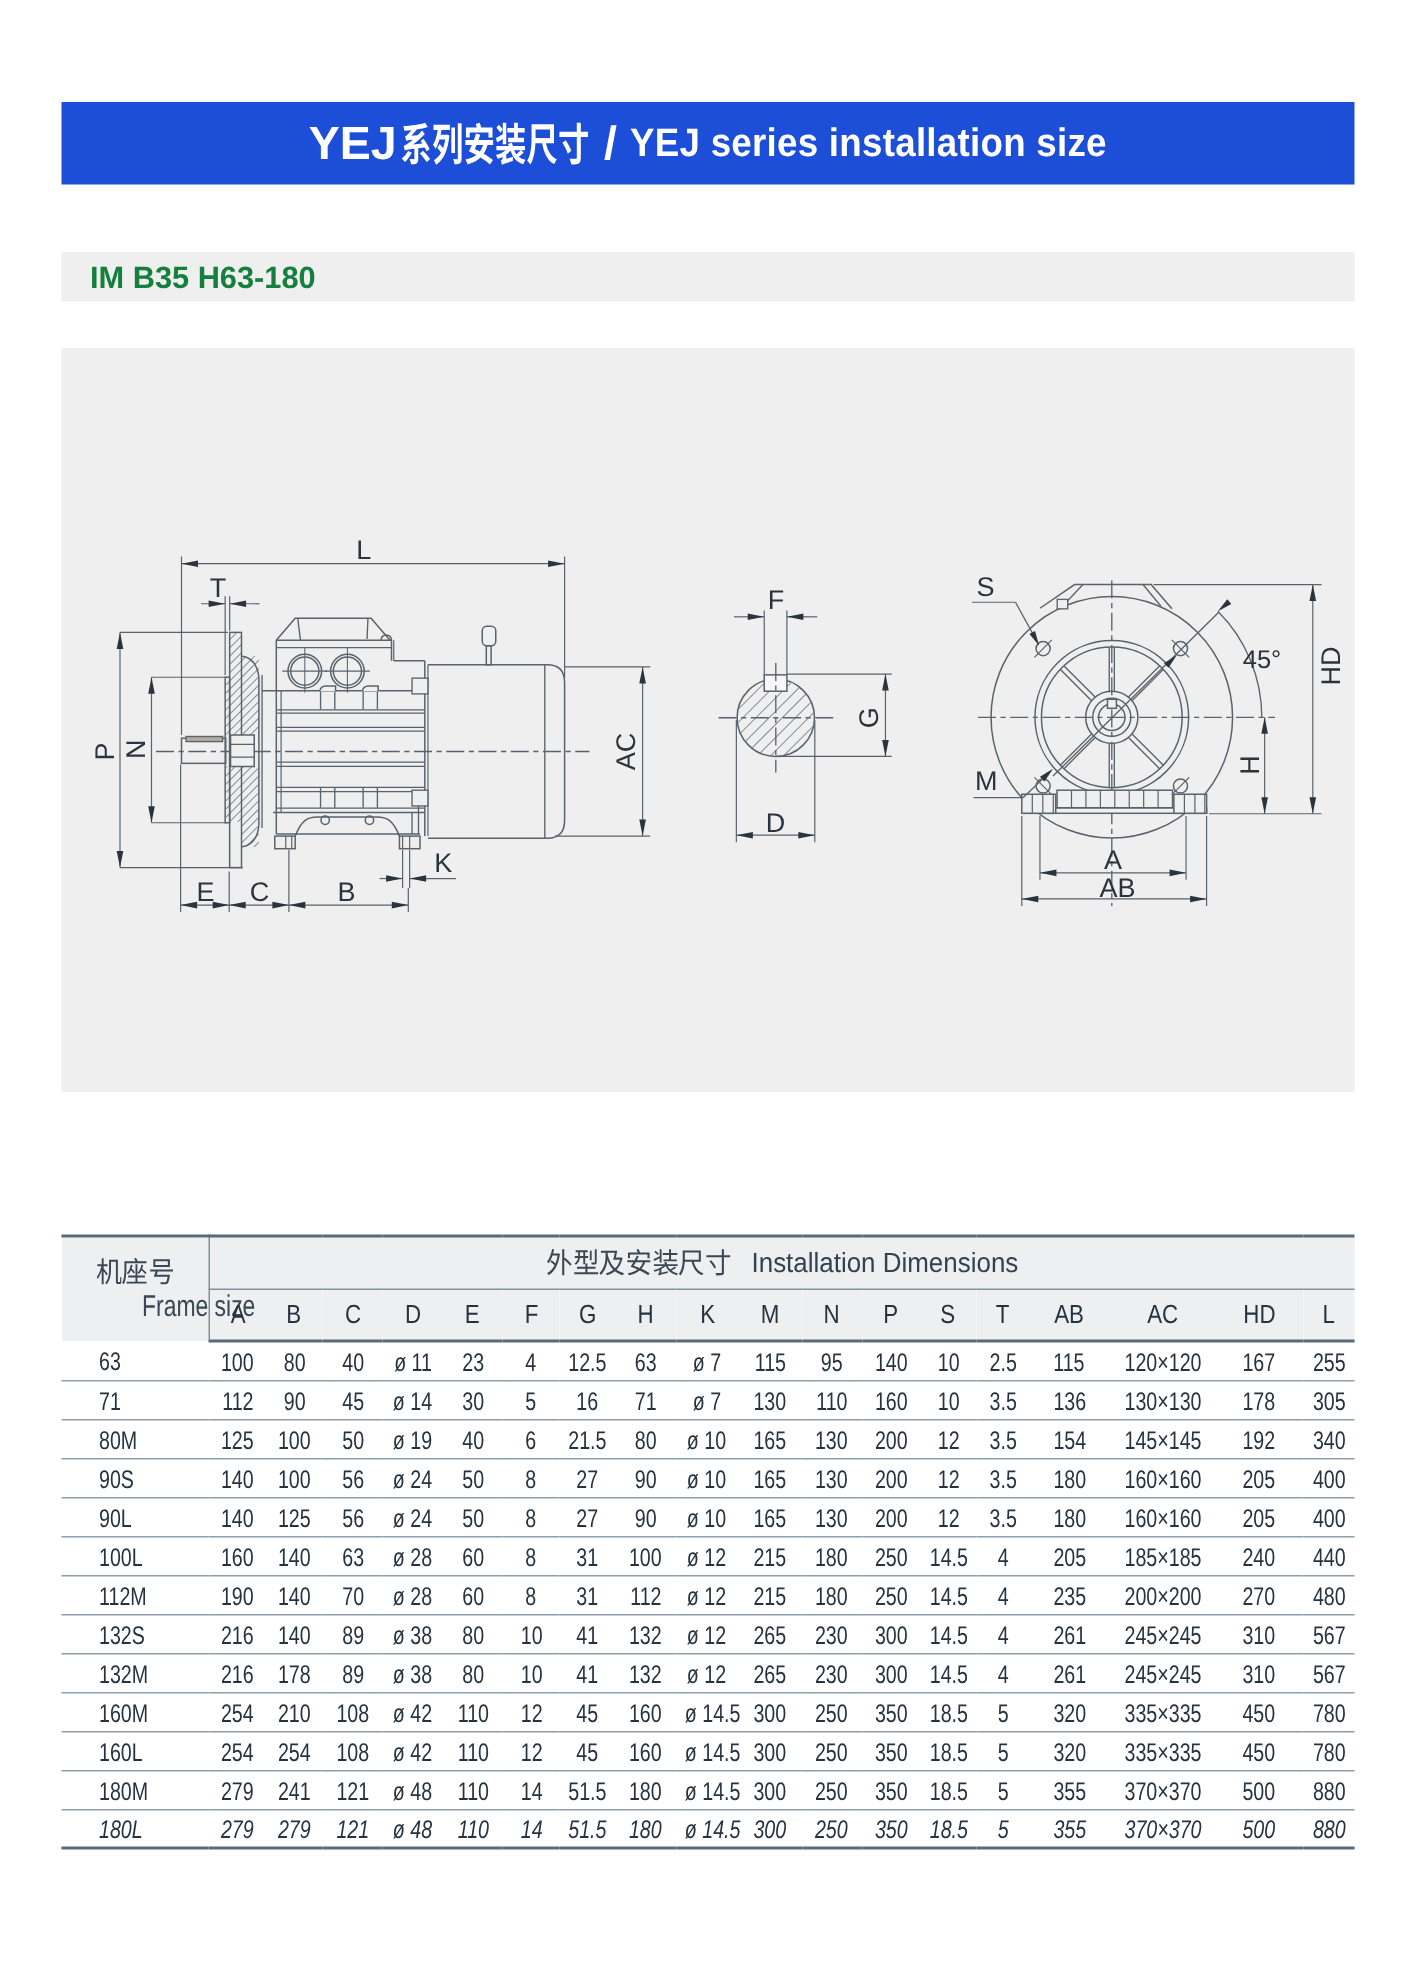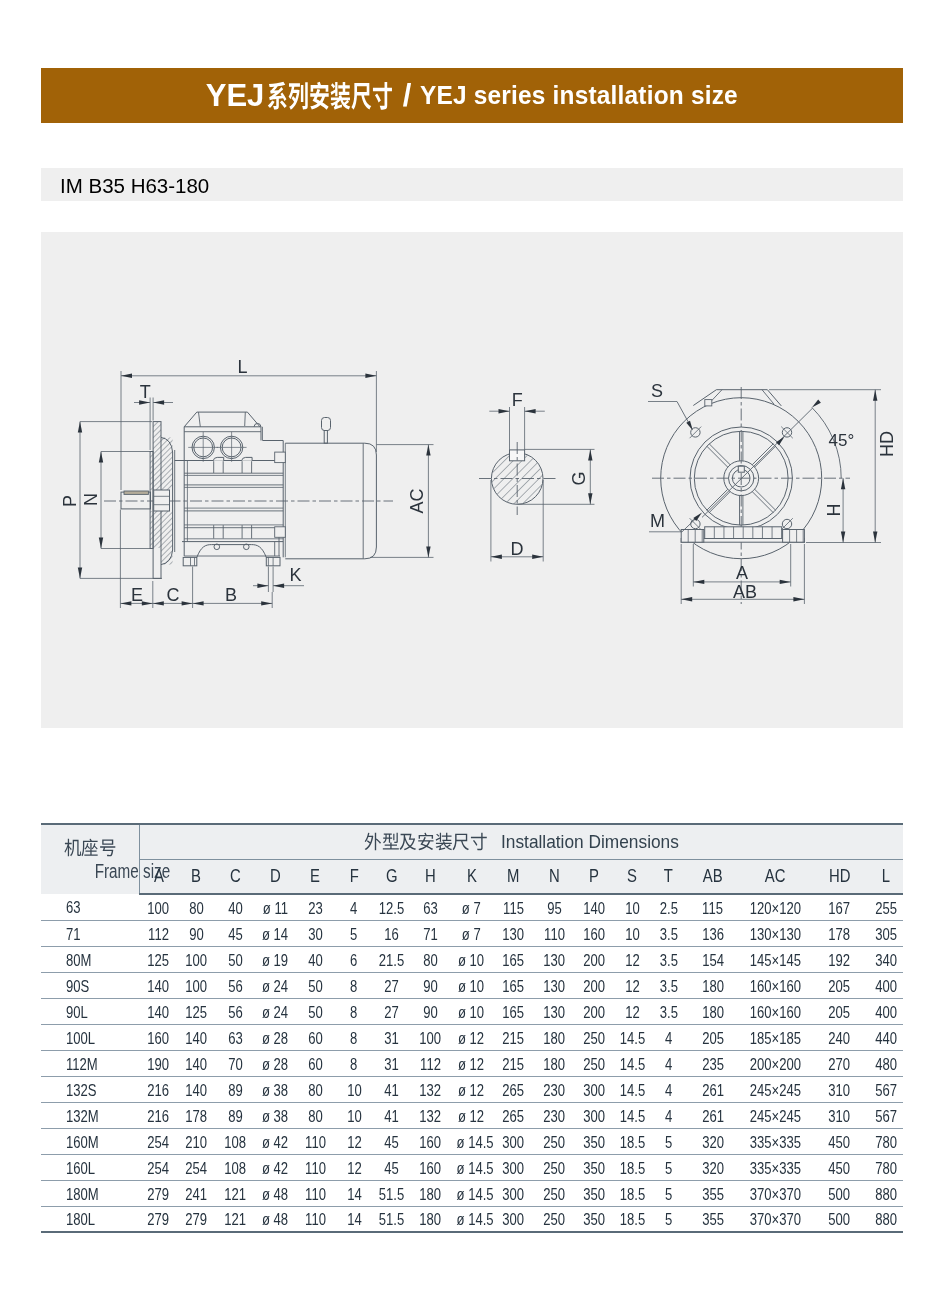--- a/index.html
+++ b/index.html
@@ -1,34 +1,34 @@
 <!DOCTYPE html>
 <html><head><meta charset="utf-8">
 <style>
 * { margin:0; padding:0; box-sizing:border-box; }
 html,body { width:950px; height:1307px; background:#ffffff; font-family:"Liberation Sans", sans-serif; position:relative; }
-.redbar { position:absolute; left:41px; top:68px; width:862px; height:55px; background:#a16207; display:flex; align-items:center; justify-content:center; }
+.redbar { position:absolute; left:41px; top:68px; width:862px; height:55px; background:#1d4ed8; display:flex; align-items:center; justify-content:center; }
 .redbar .t1 { color:#fff; font-weight:bold; font-size:31px; }
 .redbar .sl { color:#fff; font-weight:bold; font-size:31px; margin:0 8.5px 0 10px; }
 .redbar .t2 { color:#fff; font-weight:bold; font-size:26.5px; display:inline-block; transform:scaleX(0.923); transform-origin:left center; margin-right:-26px; white-space:nowrap; letter-spacing:0.2px; }
 .cjkrun { margin-left:3px; font-size:0; }
 .cj { display:inline-block; vertical-align:-3.2px; }
 .imbar { position:absolute; left:41px; top:168px; width:862px; height:33px; background:#efefef; }
-.imbar span { position:absolute; left:19px; top:6px; font-size:20.5px; font-weight:normal; color:#000000; }
+.imbar span { position:absolute; left:19px; top:6px; font-size:20.5px; font-weight:bold; color:#15803d; }
 .draw { position:absolute; left:41px; top:232px; width:862px; height:496px; background:#efefef; }
 table { position:absolute; left:41px; top:823px; width:862px; border-collapse:collapse; table-layout:fixed; border-top:2px solid #5a6b78; border-bottom:2px solid #5a6b78; }
 thead tr { background:#edeff1; }
 thead td.h1 { border-bottom:1px solid #7e909e; height:35px; text-align:center; vertical-align:middle; }
 td.fs { border-right:1px solid #7e909e; position:relative; padding:0; }
 .fsin { position:absolute; left:0; top:0; width:98px; height:70px; text-align:center; }
 .fsin .l1 { position:absolute; left:0; top:13px; width:98px; height:19px; font-size:0; text-align:center; }
 .fsin .l2 { position:absolute; left:0; top:34.5px; width:98px; text-align:center;margin-left:42px; }
 thead tr.r2 th { height:35px; font-weight:normal; border-bottom:2px solid #5a6b78; }
 tbody td { height:26px; text-align:center; vertical-align:middle; border-bottom:1px solid #8d9dab; color:#26333f; font-size:17px; padding:3px 0 0 0; }
-tbody tr:last-child td { border-bottom:none; }
+tbody tr:last-child td { border-bottom:none;font-style:italic; }
 tbody td span { display:inline-block; transform:scaleX(0.77); transform-origin:center; white-space:nowrap; }
 thead th span { display:inline-block; transform:scaleX(0.85); transform-origin:center; white-space:nowrap; }
 tbody td.fc { text-align:left; padding-left:25px; }
 tbody td.fc span { transform-origin:left center; }
 thead th { font-size:17.5px; color:#26333f; padding-top:1px; }
 .idim { font-size:18.5px; color:#33424e; white-space:nowrap; vertical-align:4px; margin-left:13px; display:inline-block; transform:scaleX(0.935); transform-origin:left center; margin-right:-12px; }
 .fsize { font-size:20px; color:#3a4754; display:inline-block; transform:scaleX(0.764); transform-origin:center; white-space:nowrap; }
 svg text { font-family:"Liberation Sans", sans-serif; }
 .cjt { display:inline-block; vertical-align:-2.5px; }
 .h1 { font-size:0; }

